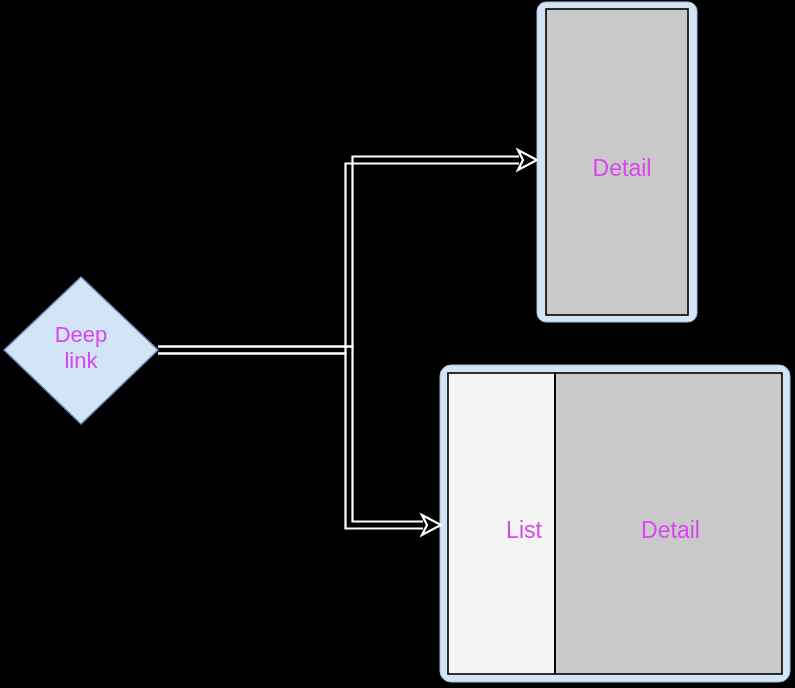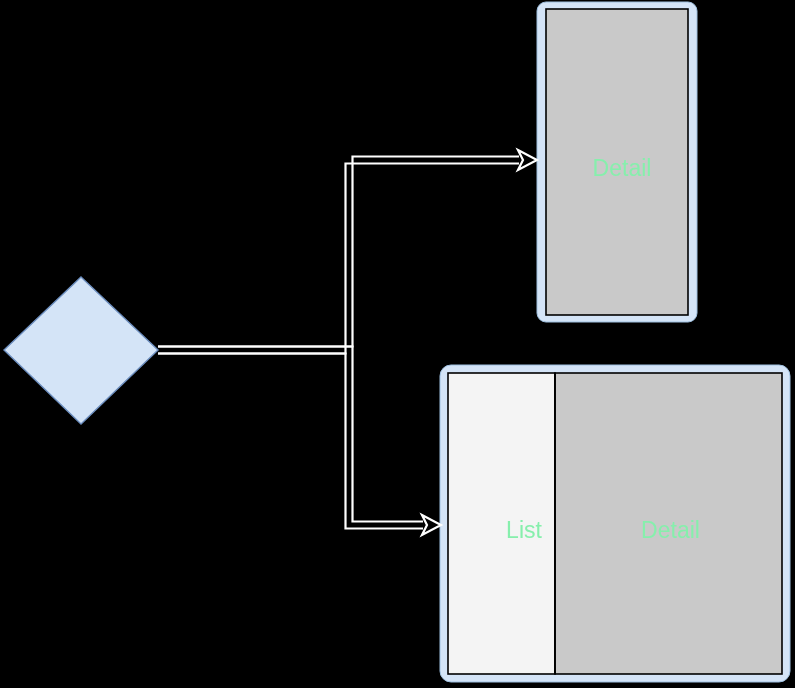--- a/index.html
+++ b/index.html
@@ -19,21 +19,21 @@
   }
   #diagram-svg {
     position: absolute;
     left: 0;
     top: 0;
     width: 795px;
     height: 688px;
   }
   .node-label {
     position: absolute;
-    color: #86efac;
+    color: #d946ef;
     font-size: 23px;
     line-height: 27px;
     text-align: center;
     white-space: pre-line;
     pointer-events: none;
   }
   #deep-link-label {
     left: 21px;
     top: 322px;
     width: 120px;
@@ -87,20 +87,22 @@
     </g>
 
     <g fill="none">
       <path d="M158,346.5 L352.5,346.5 L352.5,521.5 L423,521.5
                M158,353.5 L345.5,353.5 L345.5,528.5 L423,528.5" stroke="#ffffff" stroke-width="2.2" stroke-linecap="butt"></path>
       <polygon points="422,515 441,525 422,535 427,525" fill="none" stroke="#ffffff" stroke-width="2.2" stroke-linejoin="miter"></polygon>
     </g>
 
   </svg>
 
+  <div class="node-label" id="deep-link-label">Deep
+link</div>
 
   <div class="node-label" id="top-detail-label">Detail</div>
 
   <div class="node-label" id="list-label">List</div>
 
   <div class="node-label" id="bottom-detail-label">Detail</div>
 
 </div>
 
 </body></html>

